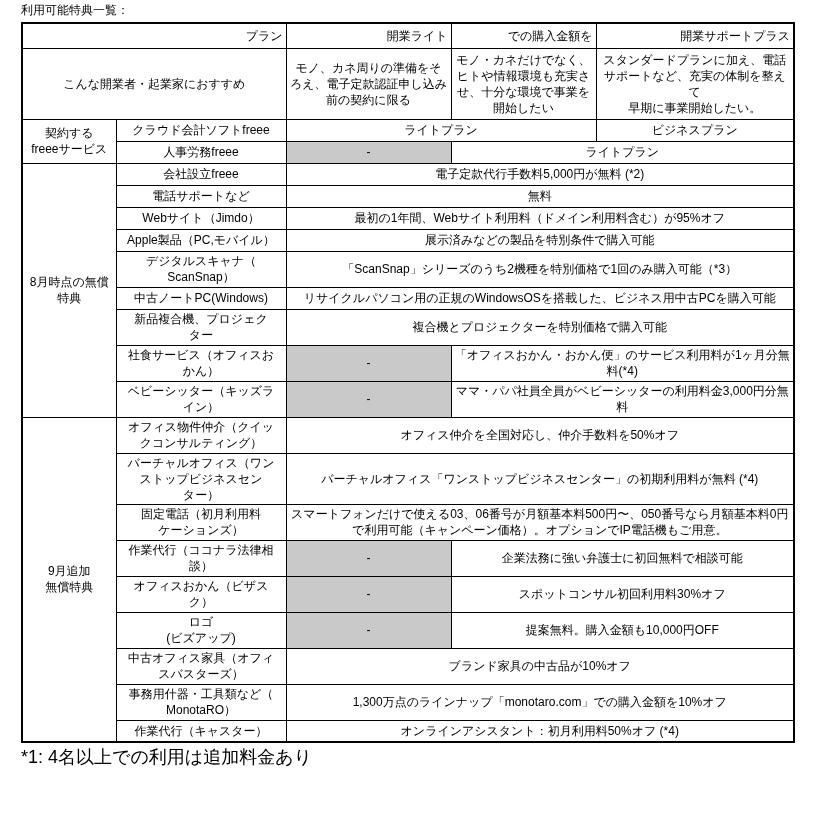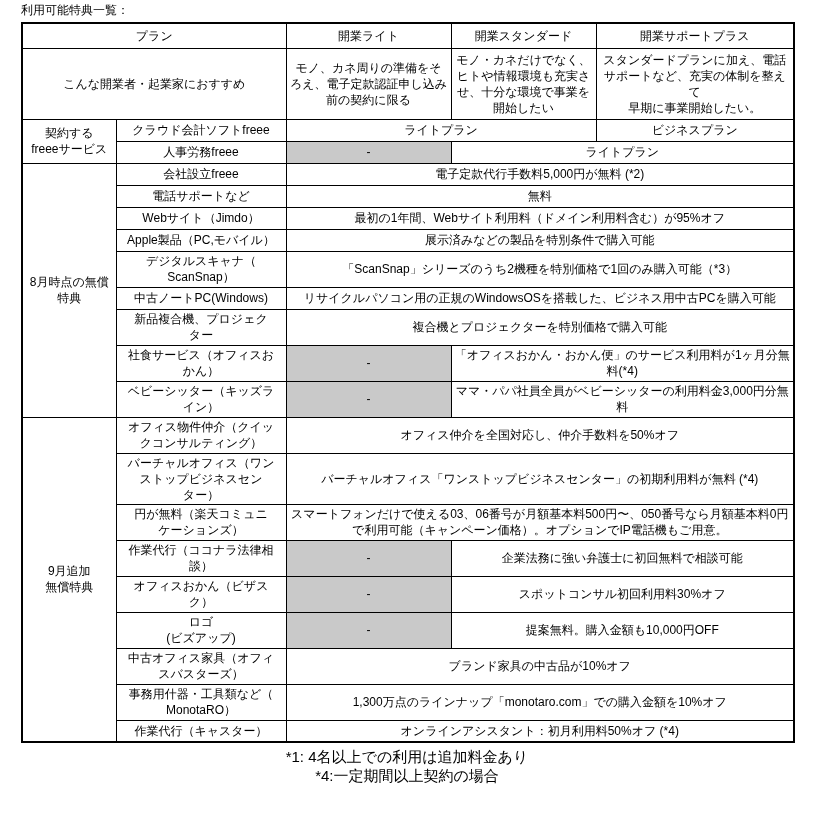--- a/index.html
+++ b/index.html
@@ -28,30 +28,30 @@
     border: 1px solid #000;
     text-align: center;
     vertical-align: middle;
     padding: 1px 3px;
     line-height: 16px;
     white-space: pre-line;
     overflow: hidden;
   }
   td.gs { border-top: 2px solid #000; }
   td.gray { background: #c9c9c9; }
-  tr.hr  td { height: 25px; }
+  tr.hr  td { height: 25px; text-align: right; }
   tr.rec td { height: 71px; }
   tr.s   td { height: 22px; }
   tr.d   td { height: 36px; }
   tr.t   td { height: 50px; }
   .footnotes {
     position: absolute; left: 21px; top: 748px;
     width: 772px;
-    text-align: center;
-    font-size: 15px; line-height: 18.5px;
+    text-align: left;
+    font-size: 18px; line-height: 18.5px;
   }
 </style>
 </head>
 <body>
 
 <div class="page">
 
   <div class="doc-title">利用可能特典一覧：</div>
 
   <table class="benefits">
@@ -60,21 +60,21 @@
         <col style="width:170px">
         <col style="width:165px">
         <col style="width:145px">
         <col style="width:198px">
     </colgroup>
 
     <tbody>
         <tr class="hr">
       <td colspan="2">プラン</td>
       <td>開業ライト</td>
-      <td>開業スタンダード</td>
+      <td>での購入金額を</td>
       <td>開業サポートプラス</td>
     </tr>
 
     <tr class="rec">
       <td colspan="2">こんな開業者・起業家におすすめ</td>
       <td>モノ、カネ周りの準備をそろえ、電子定款認証申し込み前の契約に限る</td>
       <td>モノ・カネだけでなく、ヒトや情報環境も充実させ、十分な環境で事業を開始したい</td>
       <td>スタンダードプランに加え、電話サポートなど、充実の体制を整えて
 早期に事業開始したい。</td>
     </tr>
@@ -144,21 +144,21 @@
 クコンサルティング）</td>
       <td class="gs" colspan="3">オフィス仲介を全国対応し、仲介手数料を50%オフ</td>
     </tr>
     <tr class="t">
       <td>バーチャルオフィス（ワン
 ストップビジネスセン
 ター）</td>
       <td colspan="3">バーチャルオフィス「ワンストップビジネスセンター」の初期利用料が無料 (*4)</td>
     </tr>
     <tr class="d">
-      <td>円が無料（楽天コミュニ
+      <td>固定電話（初月利用料
 ケーションズ）</td>
       <td colspan="3">スマートフォンだけで使える03、06番号が月額基本料500円〜、050番号なら月額基本料0円で利用可能（キャンペーン価格）。オプションでIP電話機もご用意。</td>
     </tr>
     <tr class="d">
       <td>作業代行（ココナラ法律相
 談）</td>
       <td class="gray">-</td>
       <td colspan="2">企業法務に強い弁護士に初回無料で相談可能</td>
     </tr>
     <tr class="d">
@@ -185,16 +185,15 @@
     </tr>
     <tr class="s">
       <td>作業代行（キャスター）</td>
       <td colspan="3">オンラインアシスタント：初月利用料50%オフ (*4)</td>
     </tr>
   </tbody>
     </table>
 
   <div class="footnotes">
     <div>*1: 4名以上での利用は追加料金あり</div>
-    <div>*4:一定期間以上契約の場合</div>
   </div>
 
 </div>
 
 </body></html>

